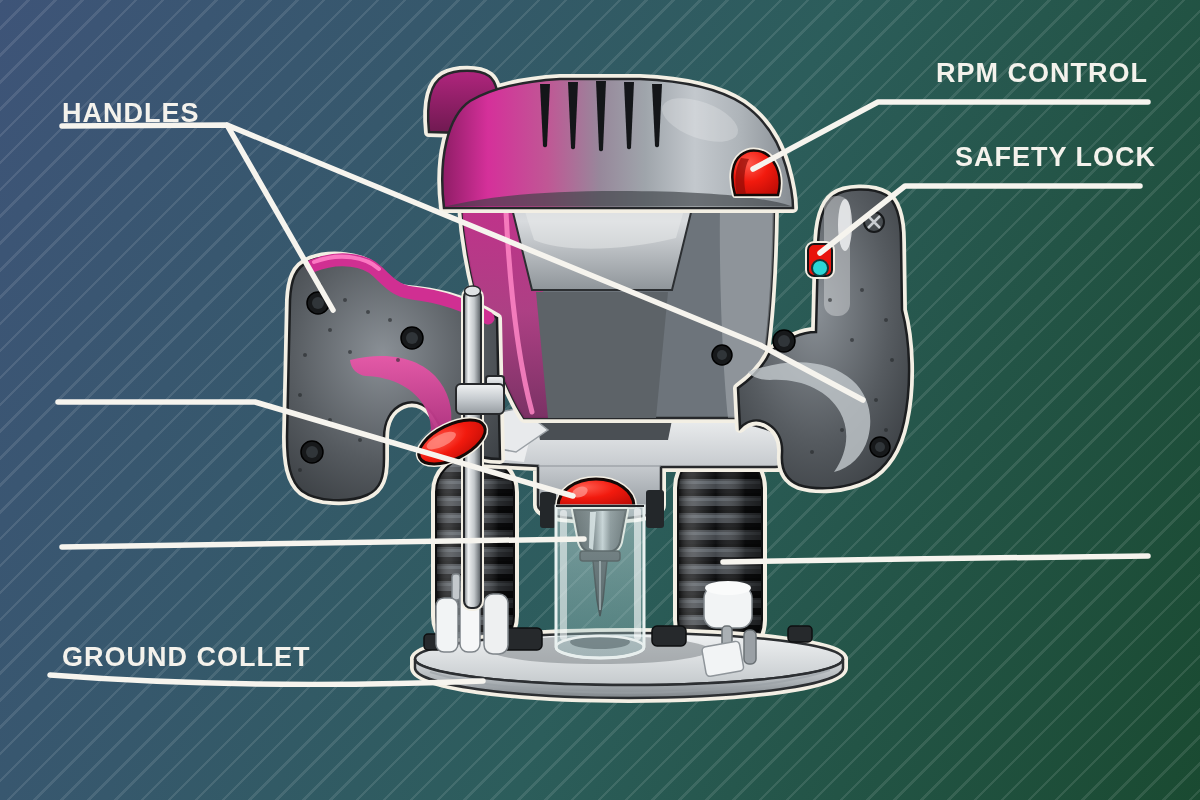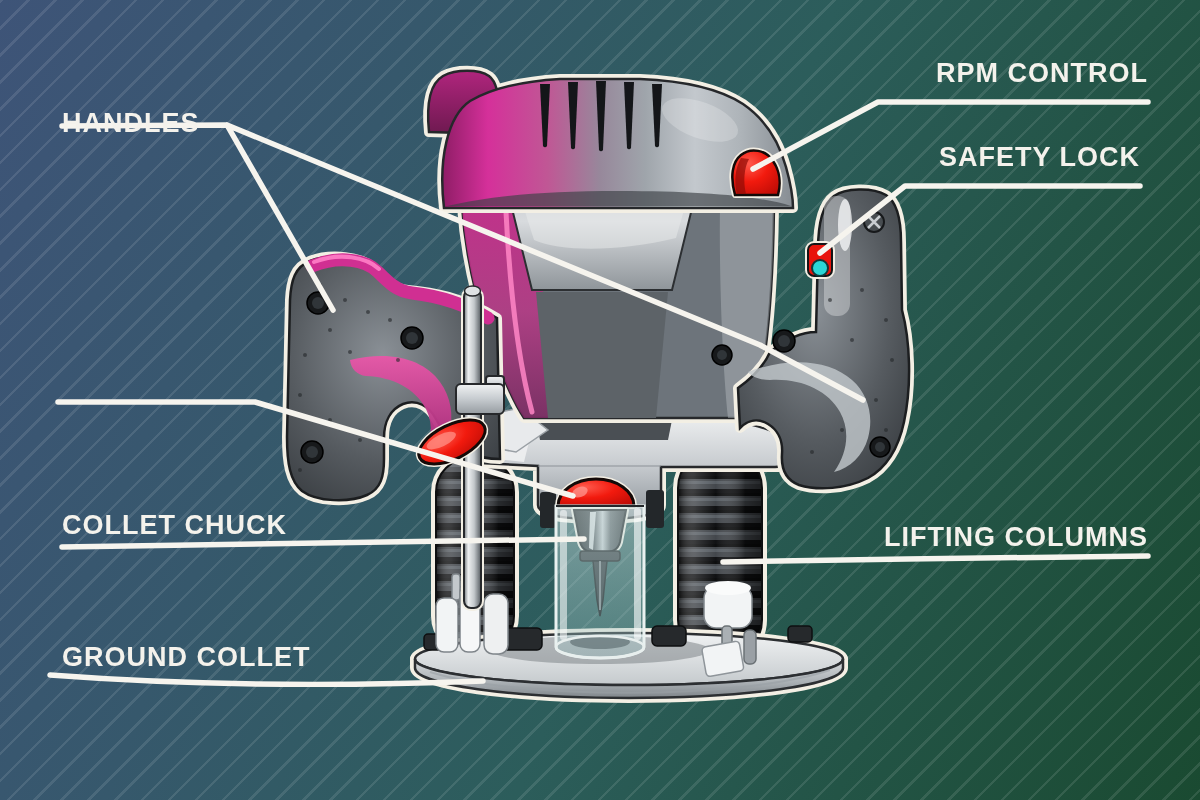--- a/index.html
+++ b/index.html
@@ -352,19 +352,17 @@
       <path class="lead" d="M333 310 L227 125 L62 126 M227 125 L760 345 L863 400"></path>
       <path class="lead" d="M1148 102 L878 102 L753 169"></path>
       <path class="lead" d="M1140 186 L905 186 L820 253"></path>
       <path class="lead" d="M58 402 L255 402 L573 496"></path>
       <path class="lead" d="M62 547 L450 541 L584 539"></path>
       <path class="lead" d="M1148 556 L907 559 L723 562"></path>
       <path class="lead" d="M50 675 Q250 690 483 681"></path>
     </g>
   </svg>
 
-  <div class="callout" style="left:62px;top:110px">HANDLES</div>
+  <div class="callout" style="left:62px;top:100px">HANDLES</div>
   <div class="callout right" style="right:52px;top:60px">RPM CONTROL</div>
-  <div class="callout right" style="right:60px;top:144px">SAFETY LOCK</div>
-  <div class="callout" style="left:62px;top:512px">COLLET CHUCK</div>
-  <div class="callout right" style="right:52px;top:524px">LIFTING COLUMNS</div>
+  <div class="callout right" style="right:44px;top:144px">SAFETY LOCK</div>
   <div class="callout" style="left:62px;top:644px">GROUND COLLET</div>
 </div>
 
 </body></html>

